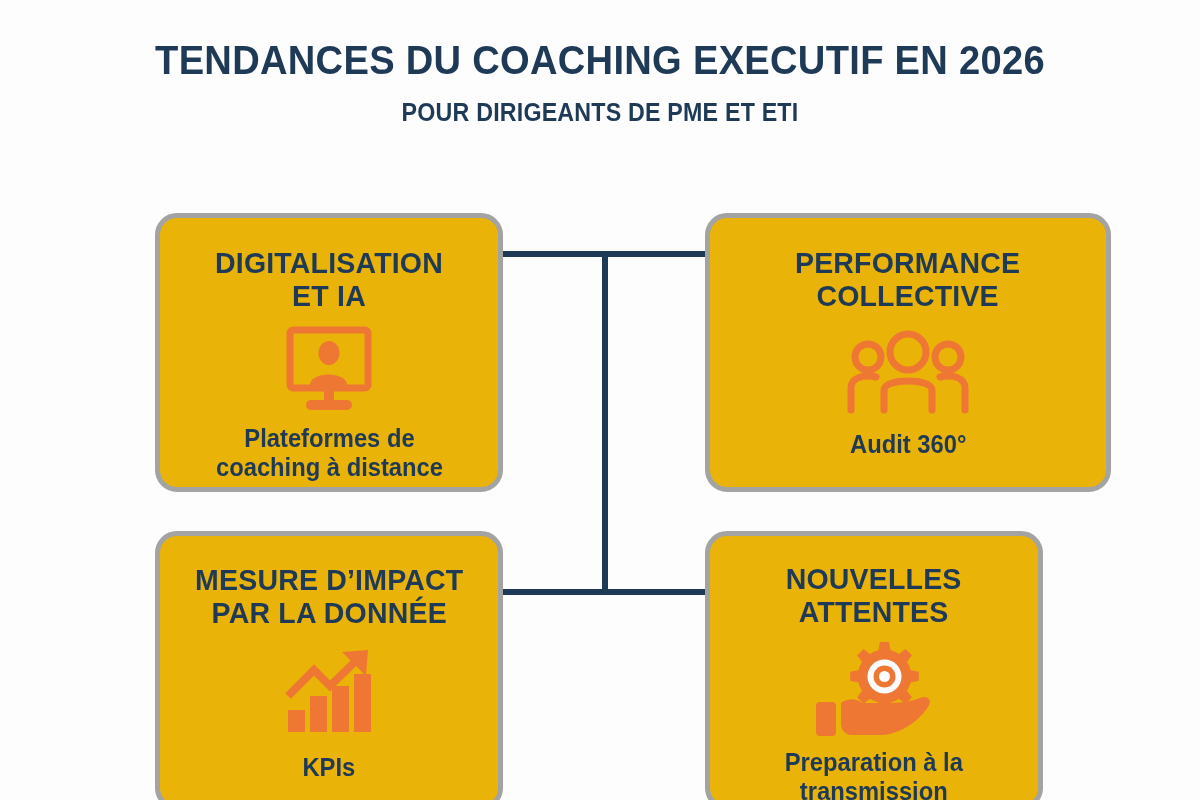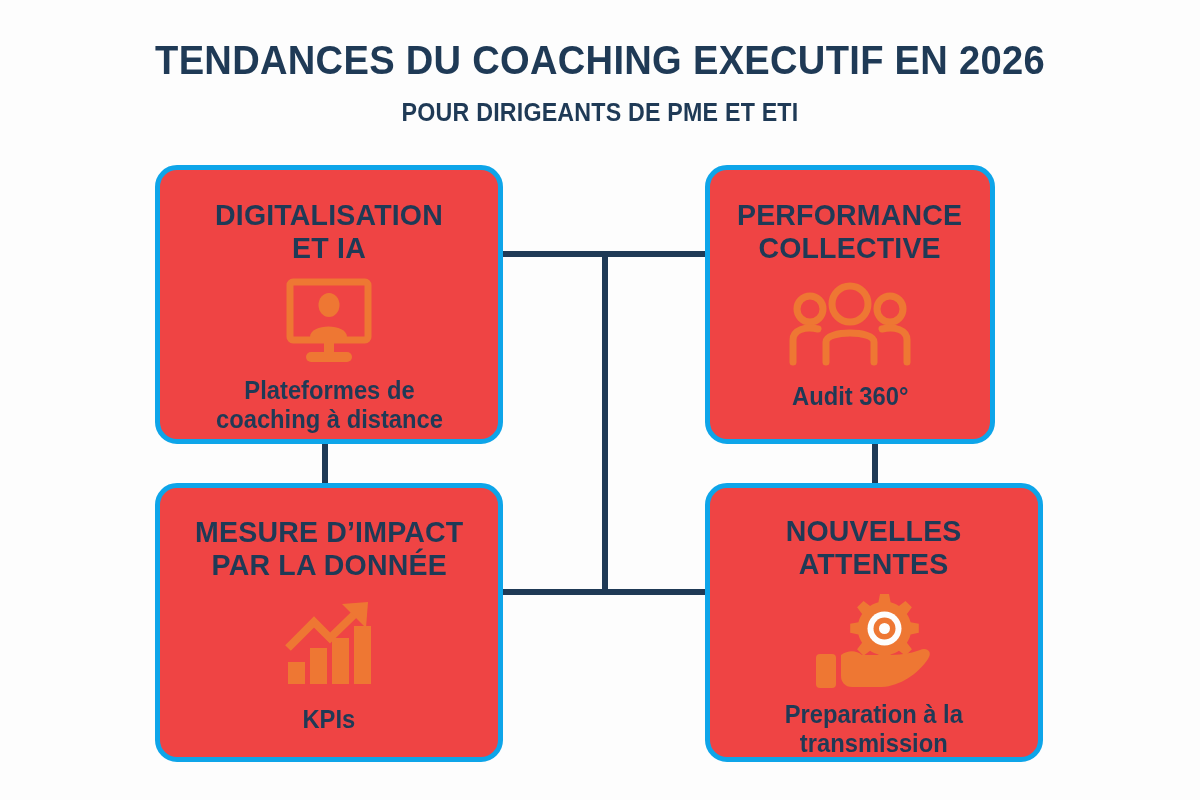--- a/index.html
+++ b/index.html
@@ -59,29 +59,30 @@
     left: 0;
     top: 0;
     width: 1200px;
     height: 800px;
   }
 
   
   .card {
     position: absolute;
     box-sizing: border-box;
-    background: #ef4444;
-    border: 5px solid #0ea5e9;
+    background: #eab308;
+    border: 5px solid #a3a3a3;
     border-radius: 22px;
     display: flex;
     flex-direction: column;
     align-items: center;
+    margin-top: 48px;
   }
   .card-tl { left: 155px; top: 165px;  width: 348px; height: 279px; }
-  .card-tr { left: 705px; top: 165px;  width: 290px; height: 279px; }
+  .card-tr { left: 705px; top: 165px;  width: 406px; height: 279px; }
   .card-bl { left: 155px; top: 483px;  width: 348px; height: 279px; }
   .card-br { left: 705px; top: 483px;  width: 338px; height: 279px; justify-content: center; }
 
   .card-title {
     color: #1f3a56;
     font-family: "Liberation Sans Narrow", "Liberation Sans", sans-serif;
     font-weight: bold;
     font-size: 30px;
     line-height: 33px;
     text-align: center;

